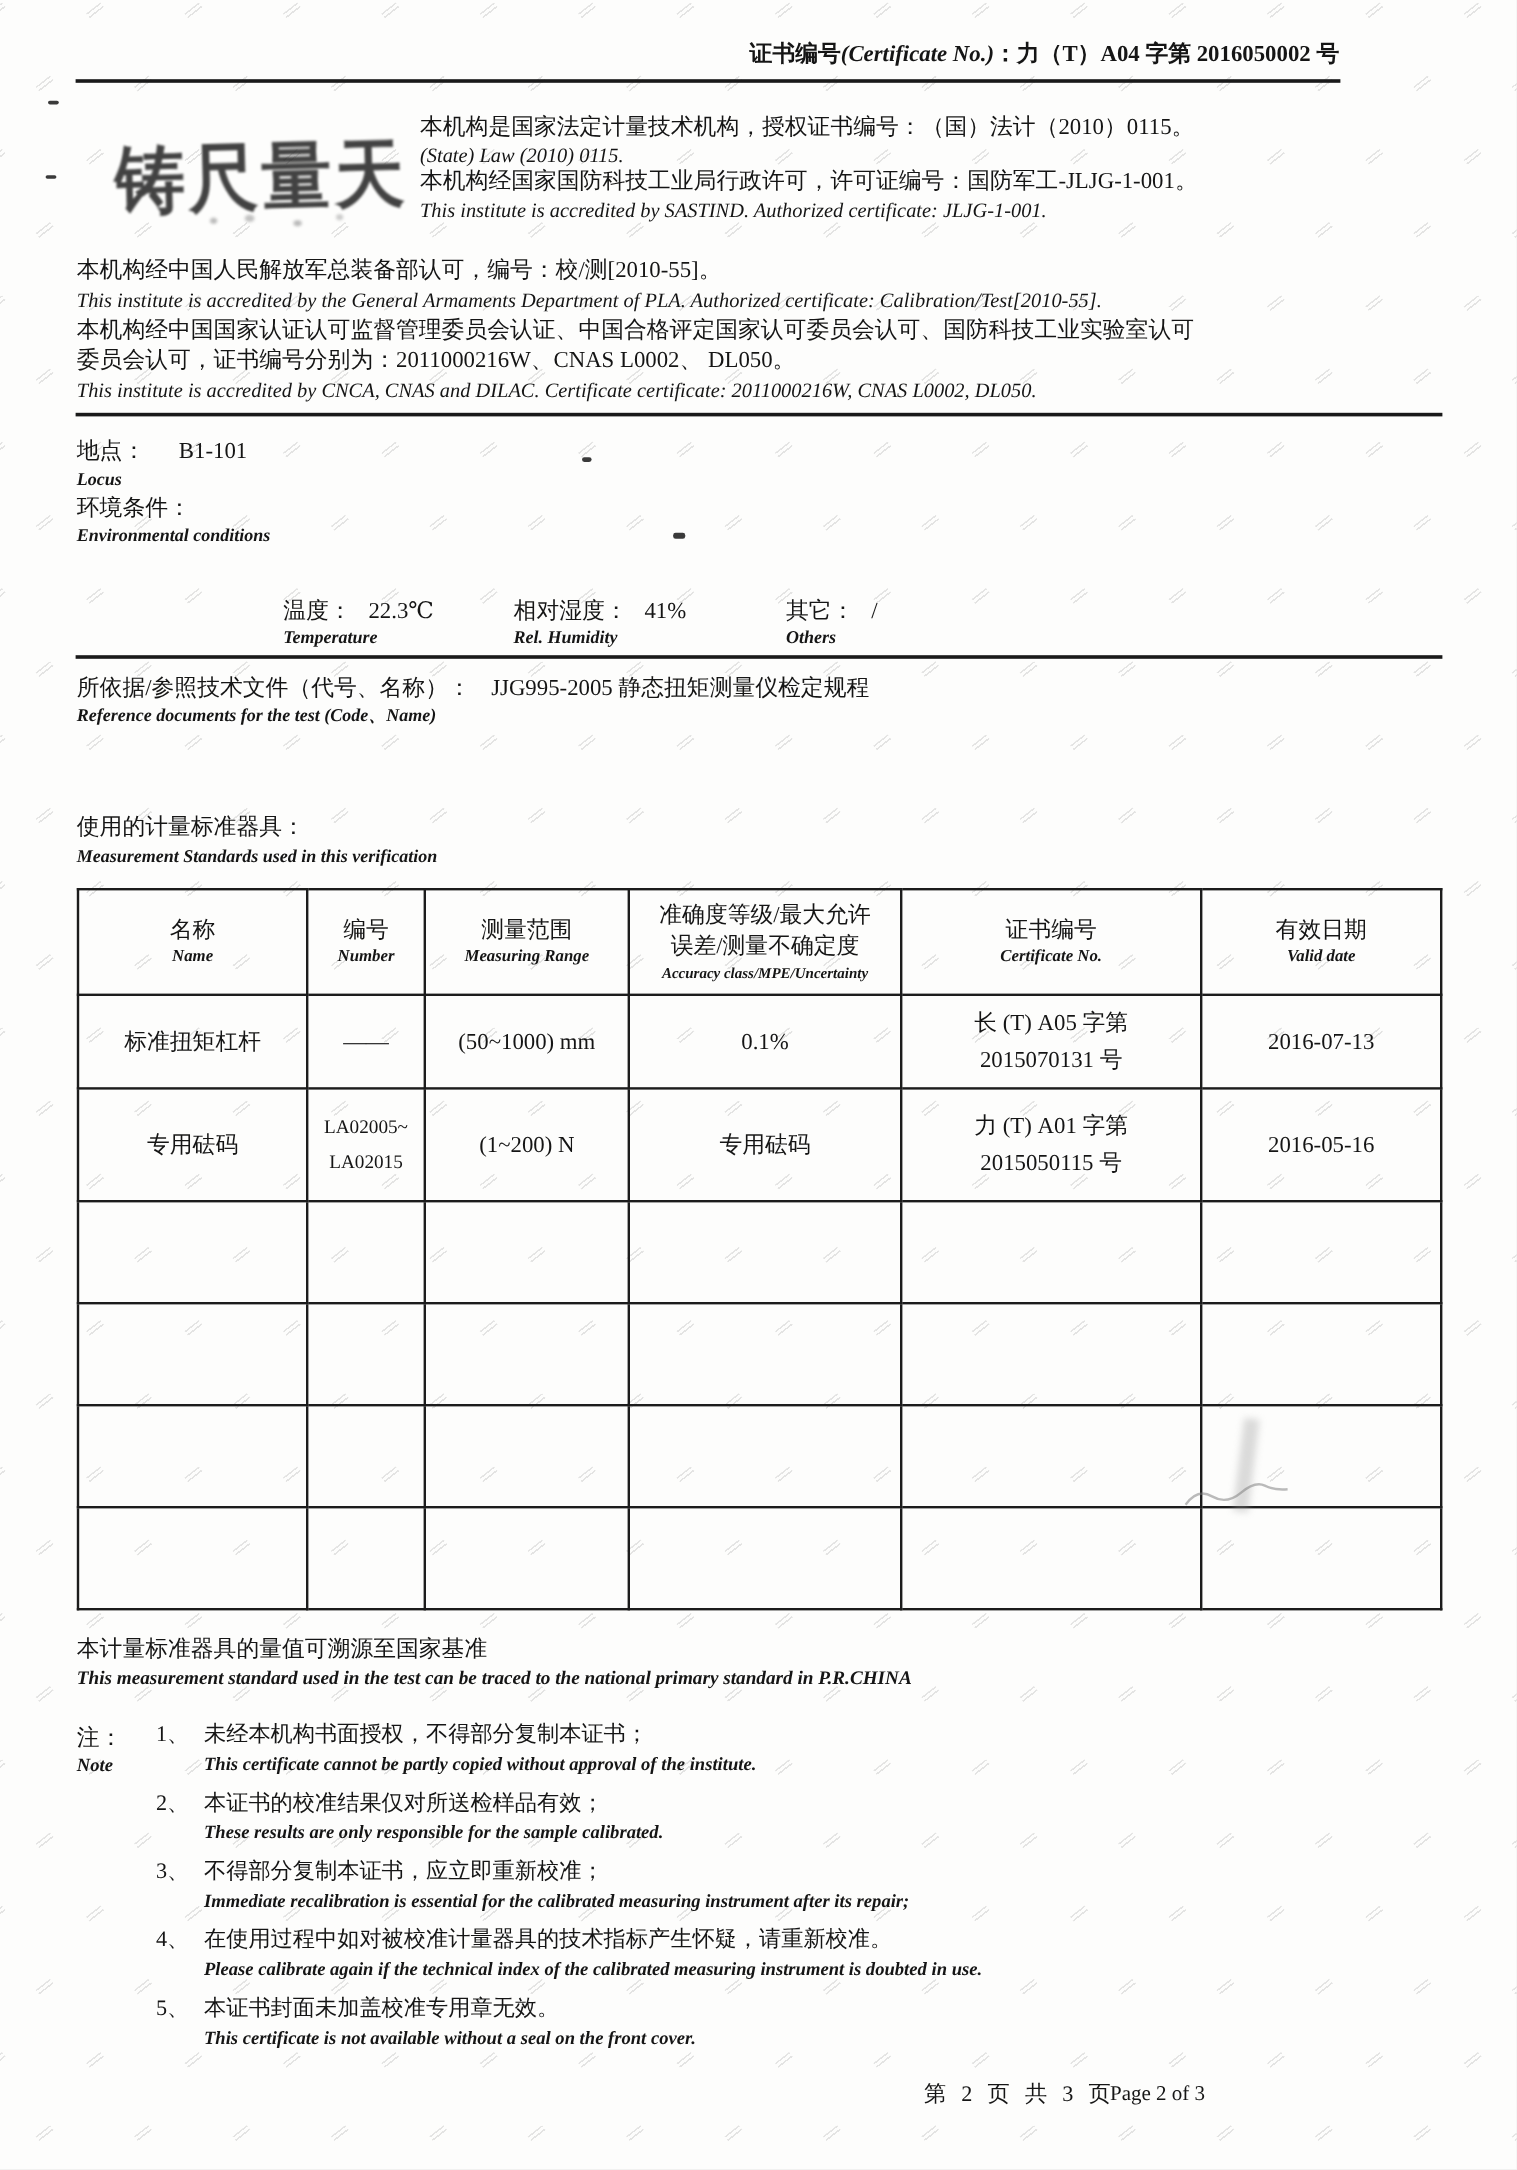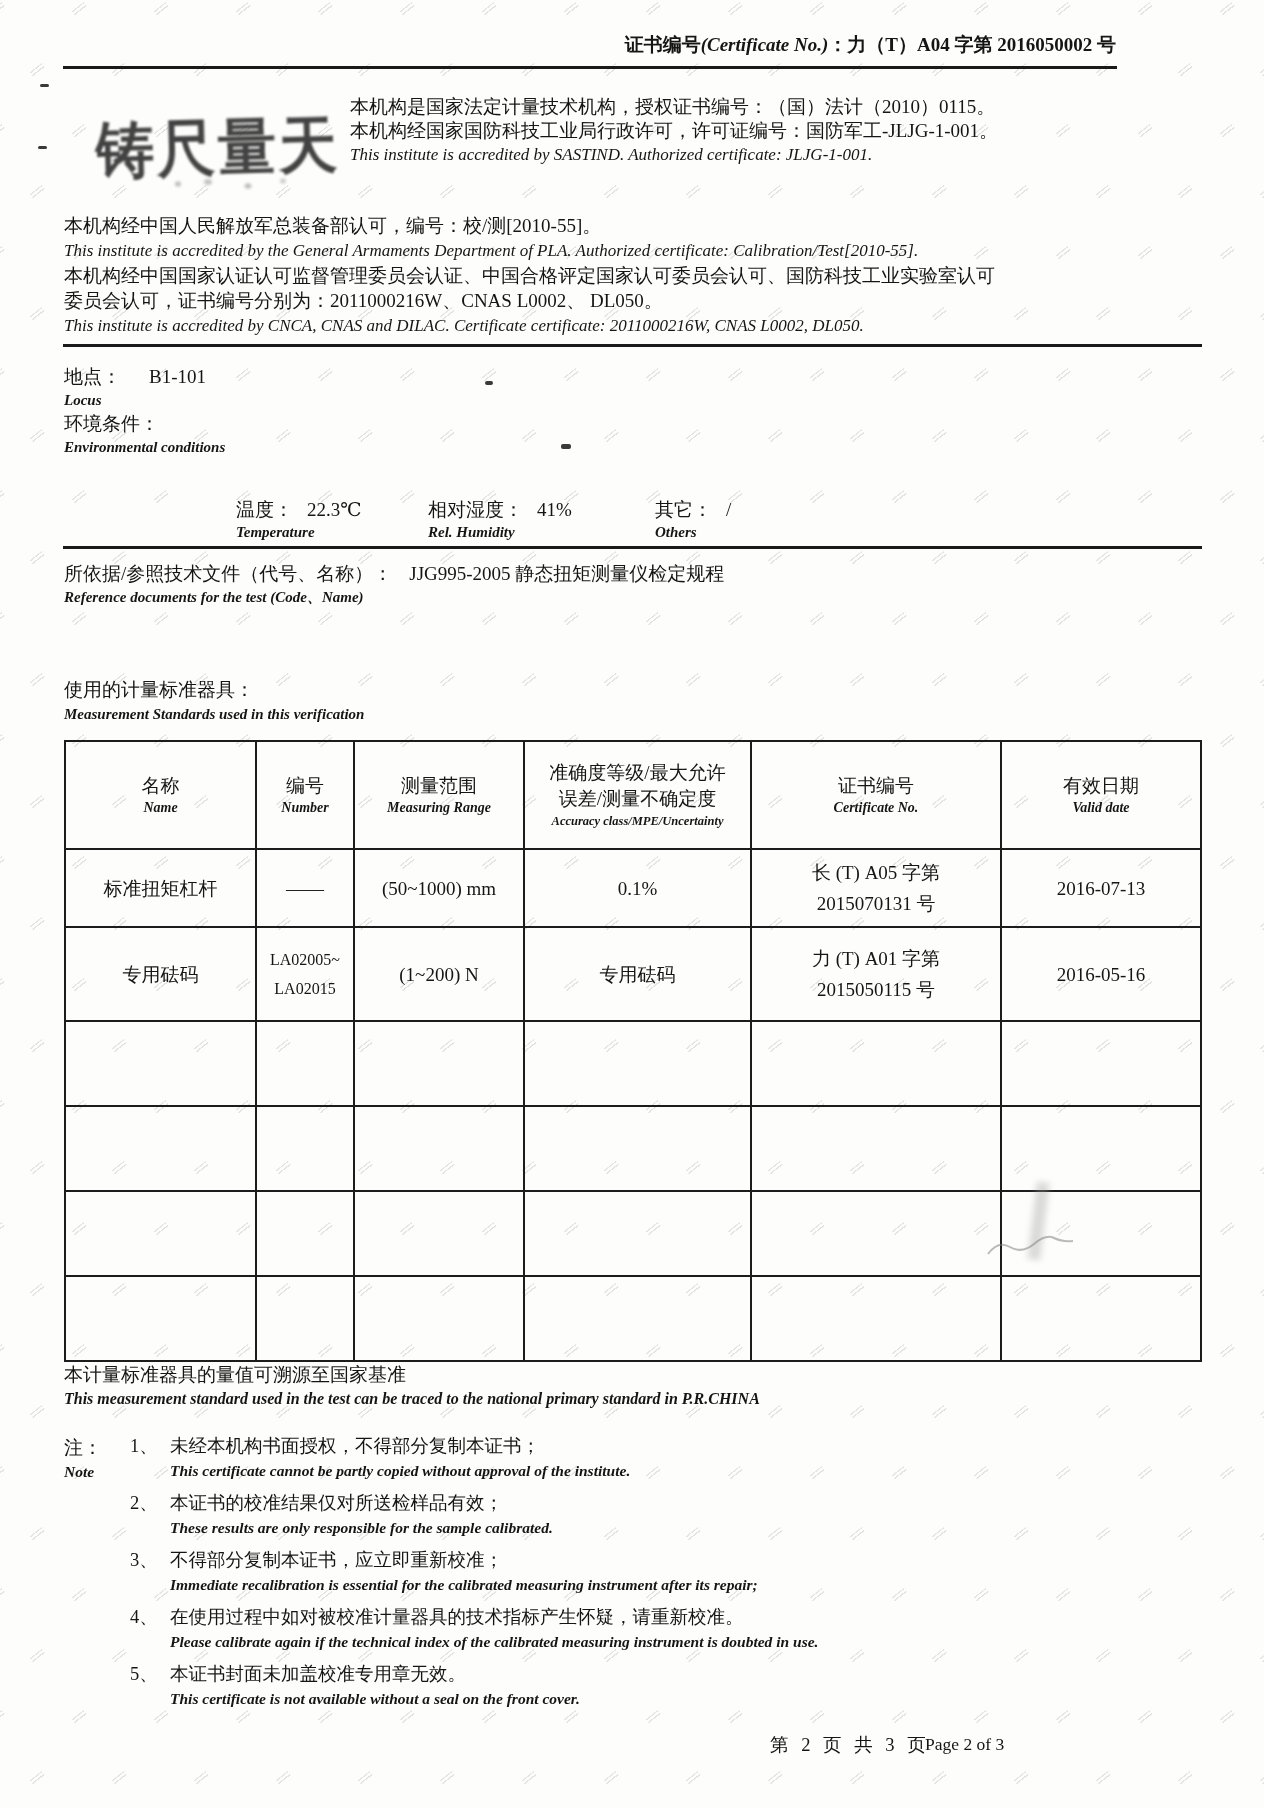--- a/index.html
+++ b/index.html
@@ -551,20 +551,21 @@
     </div>
     <div class="seal-sub"></div>
 
     <div class="cert-line">
       <span>证书编号</span><span class="it">(Certificate No.)</span><span>：</span><span>力（T）A04 字第 2016050002 号</span>
     </div>
     <div class="rule" style="left:63px;top:66px;width:1054px;height:2.5px;"></div>
 
     <div class="abs" style="left:350px;top:94px;width:660px;">
       <div class="zh">本机构是国家法定计量技术机构，授权证书编号：（国）法计（2010）0115。</div>
+      <div class="en" style="line-height:21px;">(State) Law (2010) 0115.</div>
       <div class="zh" style="line-height:24px;">本机构经国家国防科技工业局行政许可，许可证编号：国防军工-JLJG-1-001。</div>
       <div class="en" style="line-height:24px;">This institute is accredited by SASTIND. Authorized certificate: JLJG-1-001.</div>
     </div>
 
     <div class="abs" style="left:64px;top:213px;width:1136px;">
       <div class="zh" style="line-height:25px;">本机构经中国人民解放军总装备部认可，编号：校/测[2010-55]。</div>
       <div class="en">This institute is accredited by the General Armaments Department of PLA. Authorized certificate: Calibration/Test[2010-55].</div>
       <div class="zh">本机构经中国国家认证认可监督管理委员会认证、中国合格评定国家认可委员会认可、国防科技工业实验室认可</div>
       <div class="zh">委员会认可，证书编号分别为：2011000216W、CNAS L0002、 DL050。</div>
       <div class="en">This institute is accredited by CNCA, CNAS and DILAC. Certificate certificate: 2011000216W, CNAS L0002, DL050.</div>
@@ -617,21 +618,21 @@
     <table class="mtable">
       <colgroup>
         <col style="width:191px">
           <col style="width:98px">
           <col style="width:170px">
         <col style="width:227px">
           <col style="width:250px">
           <col style="width:200px">
       </colgroup>
       <tbody>
-          <tr style="height:108px;">
+          <tr style="height:88px;">
         <th><div class="th-zh">名称</div><div class="th-en">Name</div></th>
         <th><div class="th-zh">编号</div><div class="th-en">Number</div></th>
         <th><div class="th-zh">测量范围</div><div class="th-en">Measuring Range</div></th>
         <th><div class="th-zh">准确度等级/最大允许
 误差/测量不确定度</div><div class="th-en small">Accuracy class/MPE/Uncertainty</div></th>
         <th><div class="th-zh">证书编号</div><div class="th-en">Certificate No.</div></th>
         <th><div class="th-zh">有效日期</div><div class="th-en">Valid date</div></th>
       </tr>
       <tr style="height:78px;">
         <td>标准扭矩杠杆</td>

